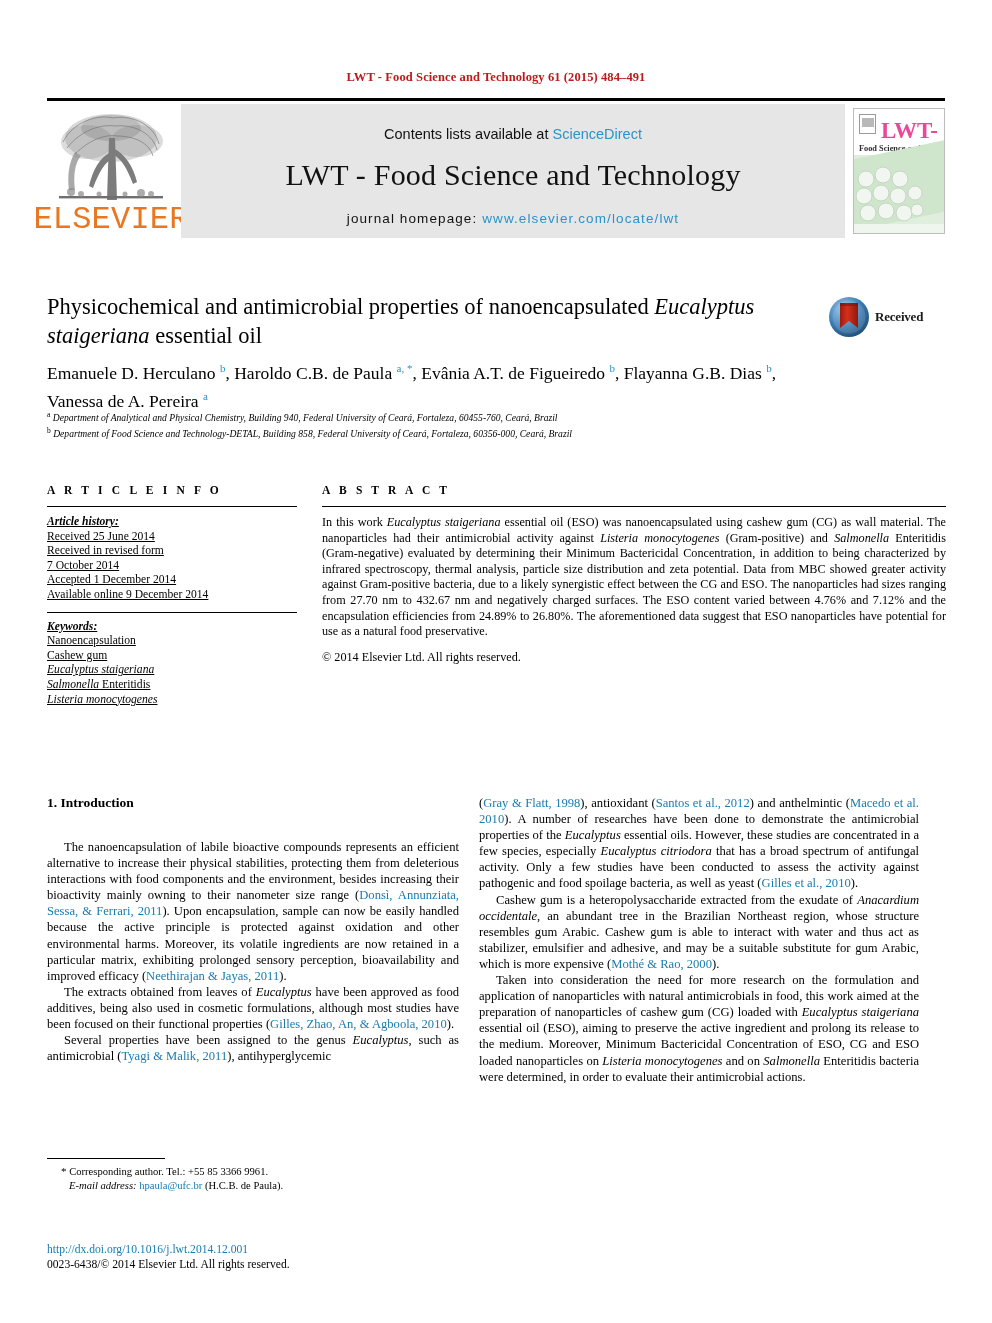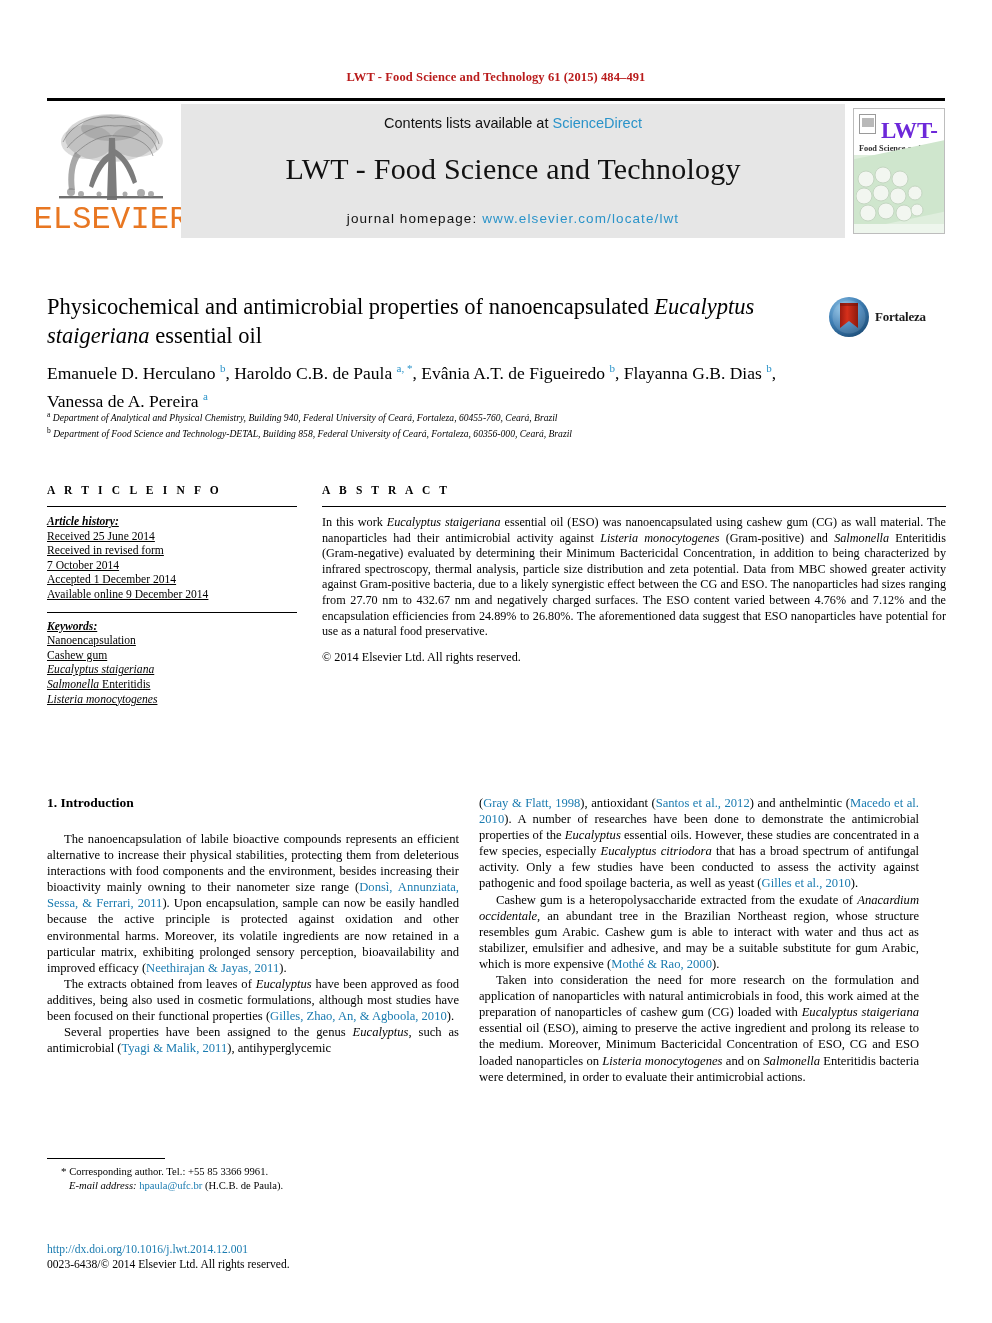--- a/index.html
+++ b/index.html
@@ -45,21 +45,21 @@
     letter-spacing: 0.2px;
     line-height: 1;
     margin-top: -2px;
   }
 
   .journal-band {
     flex: 1 1 auto;
     background: #e6e6e6;
     display: flex; flex-direction: column;
     align-items: center; justify-content: space-between;
-    padding: 11px 10px 12px 10px;
+    padding: 22px 10px 12px 10px;
     margin-left: 6px; margin-right: 8px;
   }
   .contents-line {
     font-family: "Liberation Sans", sans-serif;
     font-size: 14.5px; color: #111;
   }
   .contents-line .sd { color: #2a93c9; }
   .journal-title {
     font-family: "Liberation Serif", serif;
     font-size: 30px; color: #111; letter-spacing: 0.2px;
@@ -77,21 +77,21 @@
     width: 92px; flex: 0 0 92px; height: 126px;
     border: 1px solid #bdbdbd;
     background: #ffffff;
     position: relative; overflow: hidden;
     align-self: center;
   }
   .cover-top { position:absolute; top:0; left:0; right:0; height: 46px; background:#fff; }
   .cover-lwt {
     position: absolute; top: 10px; right: 6px;
     font-family: "Liberation Serif", serif;
-    font-size: 23px; font-weight: bold; color: #6d28d9; line-height: 1;
+    font-size: 23px; font-weight: bold; color: #ec4899; line-height: 1;
   }
   .cover-sub {
     position: absolute; top: 35px; left: 5px; right: 4px;
     font-family: "Liberation Serif", serif;
     font-size: 8.3px; font-weight: bold; color: #2d2d2d; text-align: center;
     white-space: nowrap;
   }
   .cover-tinyline {
     position: absolute; left: 5px; right: 5px; height: 2px; background: #c9c9c9;
   }
@@ -179,21 +179,21 @@
   }
   .abs-body em { font-style: italic; }
   .copyline { text-align: left; margin-top: 10px; }
 
   
   .col-left  { position: absolute; top: 795px; left: 47px;  width: 412px; }
   .col-right { position: absolute; top: 795px; left: 479px; width: 440px; }
 
   .h1 {
     font-family: "Liberation Serif", serif;
-    font-weight: bold; font-size: 13.5px; margin: 0 0 20px 0; color:#000;
+    font-weight: bold; font-size: 13.5px; margin: 0 0 28px 0; color:#000;
   }
   .para {
     font-family: "Liberation Serif", serif;
     font-size: 12.6px; line-height: 16.1px; color: #000;
     text-align: justify; margin: 0;
     text-indent: 17px;
   }
   .para.cont { text-indent: 0; }
   .para em { font-style: italic; }
   a.ref { color: #1a7bb0; text-decoration: none; }
@@ -322,21 +322,21 @@
           <stop offset="0%" stop-color="#9e1b10"></stop>
           <stop offset="40%" stop-color="#d6301b"></stop>
           <stop offset="100%" stop-color="#8e1a0d"></stop>
         </linearGradient>
       </defs>
       <circle cx="21" cy="21" r="20" fill="url(#cmg)"></circle>
       <circle cx="21" cy="21" r="16.5" fill="#ffffff" opacity="0.12"></circle>
       <path d="M12 7 h18 v25 l-9 -7 -9 7 Z" fill="url(#cmr)"></path>
       <path d="M12 7 h18 v3 h-18 Z" fill="#6d120a" opacity="0.5"></path>
     </svg>
-    <span class="cm-text">Fortaleza</span>
+    <span class="cm-text">Received</span>
   </div>
 
   <div class="authors">
     <span><span>Emanuele D. Herculano</span> <sup>b</sup><span>, </span></span><span><span>Haroldo C.B. de Paula</span> <sup>a, *</sup><span>, </span></span><span><span>Evânia A.T. de Figueiredo</span> <sup>b</sup><span>, </span></span><span><span>Flayanna G.B. Dias</span> <sup>b</sup><span>, </span></span><span><span>Vanessa de A. Pereira</span> <sup>a</sup></span>
   </div>
 
   <div class="affils">
     <div><sup>a</sup> <span>Department of Analytical and Physical Chemistry, Building 940, Federal University of Ceará, Fortaleza, 60455-760, Ceará, Brazil</span></div>
     <div><sup>b</sup> <span>Department of Food Science and Technology-DETAL, Building 858, Federal University of Ceará, Fortaleza, 60356-000, Ceará, Brazil</span></div>
   </div>

